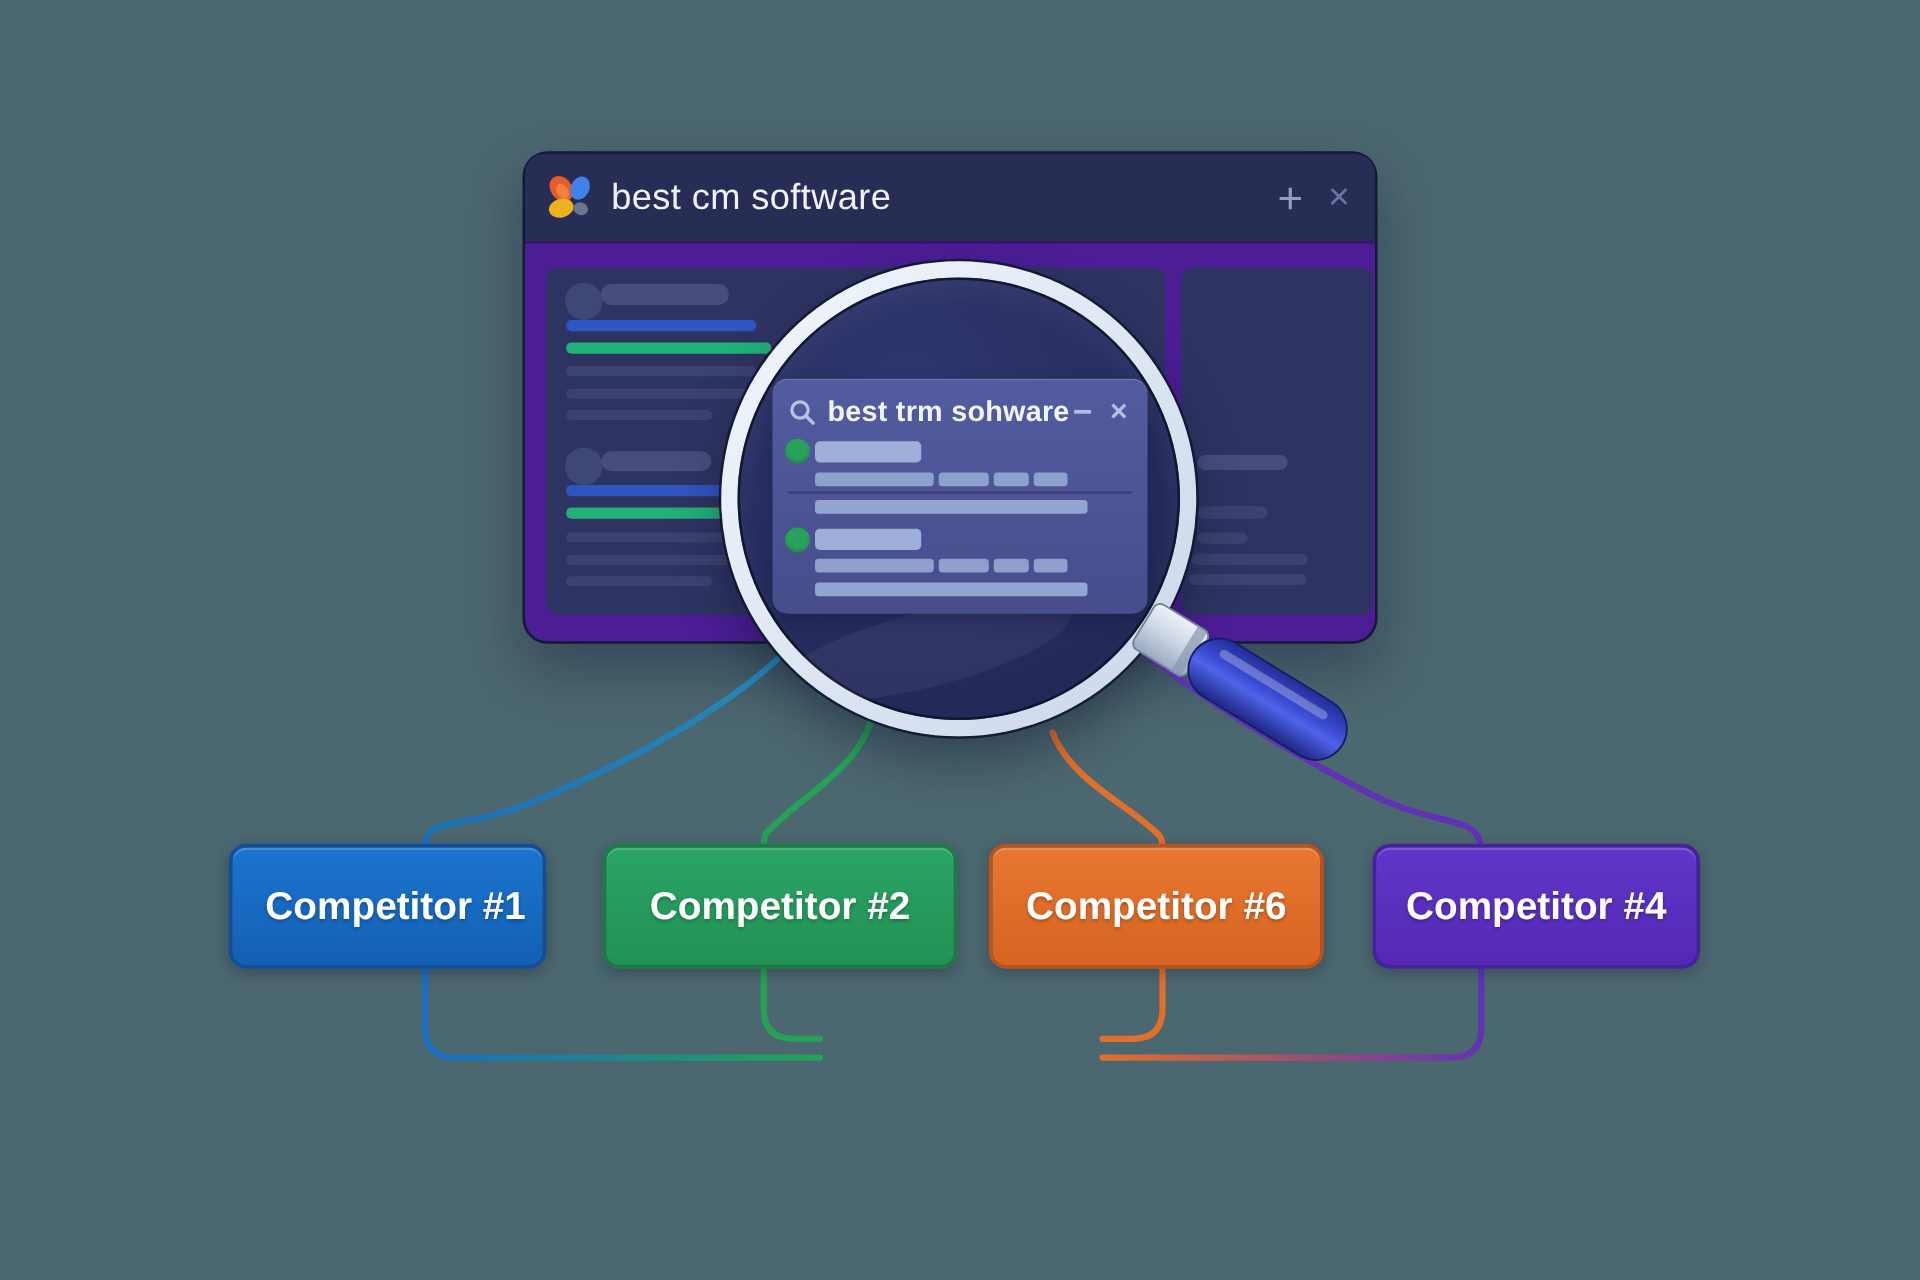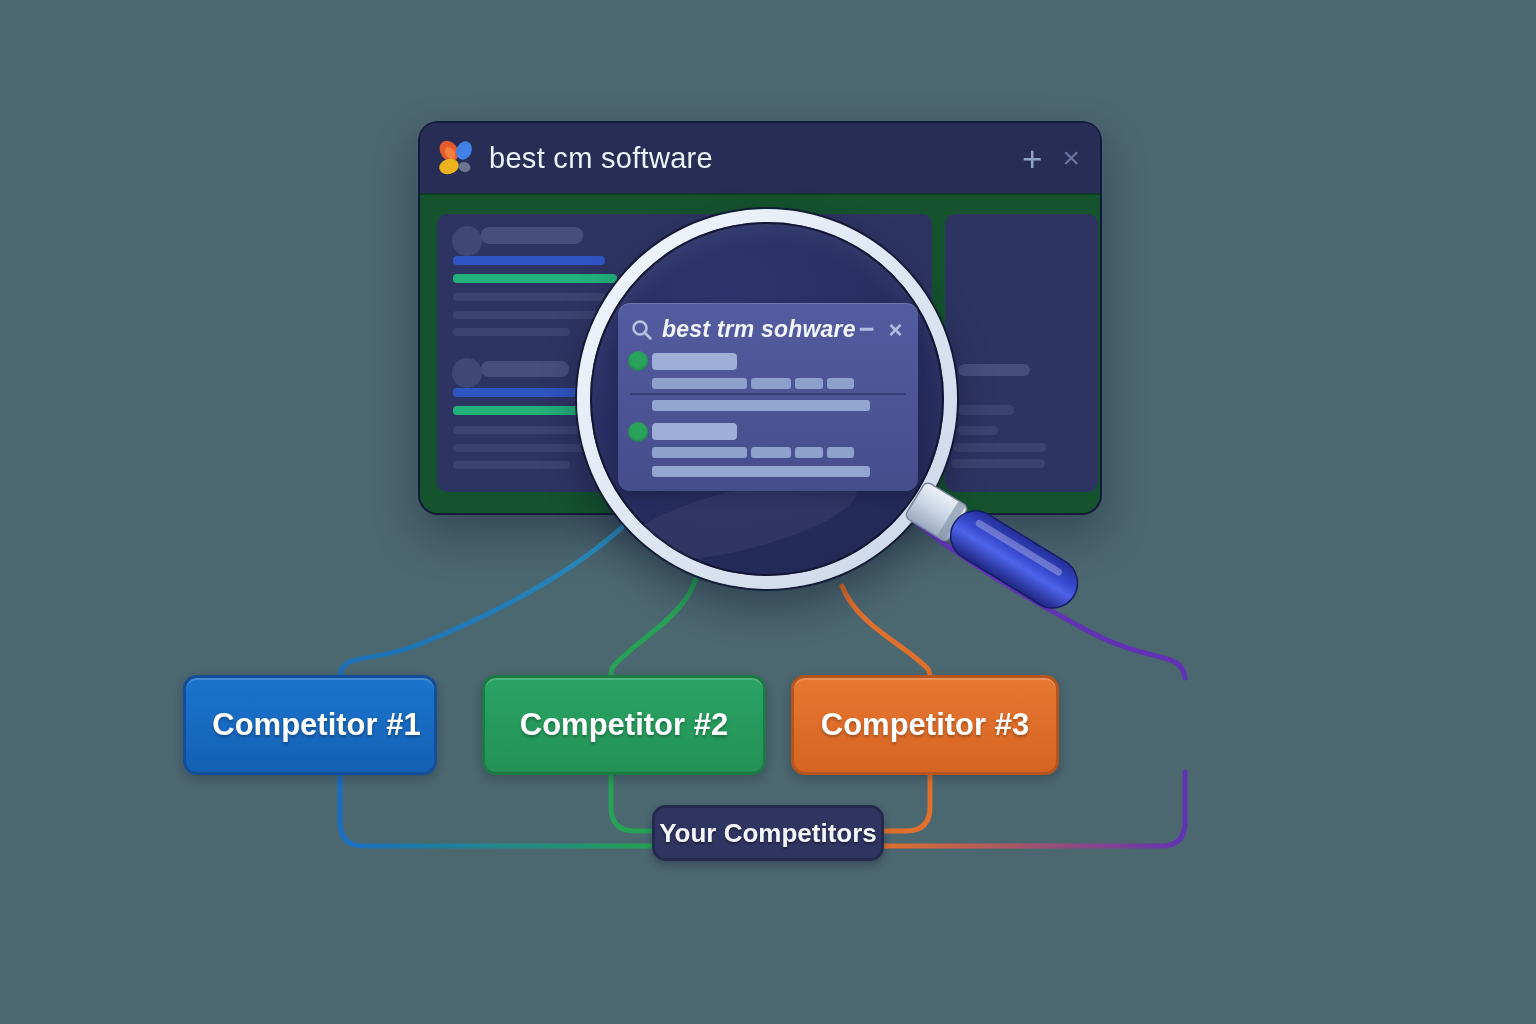--- a/index.html
+++ b/index.html
@@ -1,21 +1,21 @@
 <!DOCTYPE html>
 <html><head>
 <meta charset="utf-8">
 <style>
   html,body{margin:0;padding:0;background:#4b6770;}
   *{box-sizing:border-box;font-family:"Liberation Sans",sans-serif;}
   #canvas{position:relative;width:1536px;height:1024px;background:#4b6770;overflow:hidden;}
 
   
   .browser{position:absolute;left:420px;top:123px;width:680px;height:390px;border-radius:18px;
-    background:#14532d;box-shadow:0 0 0 2px #141939,0 20px 45px rgba(10,15,40,.35);z-index:1;}
+    background:#4c1d95;box-shadow:0 0 0 2px #141939,0 20px 45px rgba(10,15,40,.35);z-index:1;}
   .topbar{position:absolute;left:0;top:0;width:100%;height:70px;background:#272d54;
     border-radius:16px 16px 0 0;display:flex;align-items:center;padding:0 4px 0 16px;
     box-shadow:0 2px 0 rgba(10,14,35,.35);}
   .logo{width:40px;height:40px;flex:0 0 auto;}
   .query-main{margin-left:13px;font-size:29px;font-weight:500;color:#eef2fa;letter-spacing:.3px;}
   .tab-plus{margin-left:auto;font-size:35px;font-weight:400;color:#93a0c6;line-height:1;}
   .tab-close{margin:0 16px 0 20px;font-size:30px;color:#6b76a2;line-height:1;}
   .search-btn{width:128px;height:62px;border-radius:14px;background:linear-gradient(180deg,#2c60c6,#2352b0);
     color:#fff;font-size:28px;font-weight:500;display:flex;align-items:center;justify-content:center;
     box-shadow:inset 0 1px 0 rgba(255,255,255,.22);cursor:pointer;}
@@ -49,21 +49,21 @@
     background:linear-gradient(135deg,#f4f8fd,#c9d5e9);
     box-shadow:0 0 0 2px rgba(18,23,50,.9),0 18px 38px rgba(10,15,40,.4);}
   .lens-inner{position:absolute;left:13px;top:13px;width:354px;height:354px;border-radius:50%;overflow:hidden;
     background:radial-gradient(circle at 38% 24%,#2f366f 0%,#272d60 55%,#1f254f 100%);
     box-shadow:inset 0 0 0 2px rgba(14,18,42,.85),inset 0 10px 24px rgba(255,255,255,.06);}
   .lens-shine{position:absolute;left:30px;bottom:26px;width:240px;height:60px;border-radius:50%;
     background:rgba(255,255,255,.05);transform:rotate(-14deg);}
   .card{position:absolute;left:28px;top:81px;width:300px;height:188px;border-radius:12px;
     background:linear-gradient(180deg,#535c9f,#464d8b);
     box-shadow:inset 0 1px 0 rgba(255,255,255,.16),0 6px 14px rgba(10,15,40,.25);}
-  .card-head{position:absolute;left:12px;top:13px;right:12px;display:flex;align-items:center;font-style:italic;}
+  .card-head{position:absolute;left:12px;top:13px;right:12px;display:flex;align-items:center;}
   .card-query{margin-left:8px;font-size:23px;font-weight:600;color:#f1f4fb;letter-spacing:.2px;}
   .card-min{margin-left:auto;font-size:27px;font-weight:600;color:#b3bfe0;line-height:1;}
   .card-x{margin:0 4px 0 14px;font-size:24px;font-weight:600;color:#b3bfe0;line-height:1;}
   .dot{position:absolute;width:20px;height:20px;border-radius:50%;background:#29a35c;box-shadow:inset 0 -2px 3px rgba(0,0,0,.18);}
   .cb{position:absolute;height:11px;border-radius:3px;background:#8ea1cd;}
   .cb.t{height:17px;border-radius:4px;background:#9dafd8;}
   .cb.w{background:#93a6d1;}
   .card-sep{position:absolute;left:12px;right:12px;top:90px;height:2px;background:rgba(30,36,80,.45);border-radius:1px;}
 
   .handle-svg{position:absolute;left:0;top:0;z-index:5;pointer-events:none;}
@@ -136,22 +136,22 @@
     <path d="M 894,505 C 960,560 1030,600 1090,632 C 1150,664 1182,650 1185,678" fill="none" stroke="#6133b4" stroke-width="5" stroke-linecap="round"></path>
 
     <path d="M 340,772 L 340,822 Q 340,846 364,846 L 656,846" fill="none" stroke="url(#gBlueGreen)" stroke-width="5" stroke-linecap="round"></path>
     <path d="M 611,772 L 611,807 Q 611,831 635,831 L 656,831" fill="none" stroke="#27a155" stroke-width="5" stroke-linecap="round"></path>
     <path d="M 930,772 L 930,807 Q 930,831 906,831 L 882,831" fill="none" stroke="#e0702c" stroke-width="5" stroke-linecap="round"></path>
     <path d="M 1185,772 L 1185,822 Q 1185,846 1161,846 L 882,846" fill="none" stroke="url(#gPurpleOrange)" stroke-width="5" stroke-linecap="round"></path>
   </svg>
 
   <div class="node n1">Competitor #1</div>
   <div class="node n2">Competitor #2</div>
-  <div class="node n3">Competitor #3</div>
-  <div class="hub">Your Competitors</div>
+  <div class="node n3">Competitor #6</div>
+  <div class="node n4">Competitor #4</div>
 
   <div class="lens-ring">
     <div class="lens-inner">
       <div class="lens-shine"></div>
 
       <div class="card">
         <div class="card-head">
           <svg width="24" height="24" viewBox="0 0 24 24">
             <circle cx="10" cy="10" r="6.5" fill="none" stroke="#b6c2e2" stroke-width="2.6"></circle>
             <line x1="15" y1="15" x2="20.5" y2="20.5" stroke="#b6c2e2" stroke-width="2.8" stroke-linecap="round"></line>

